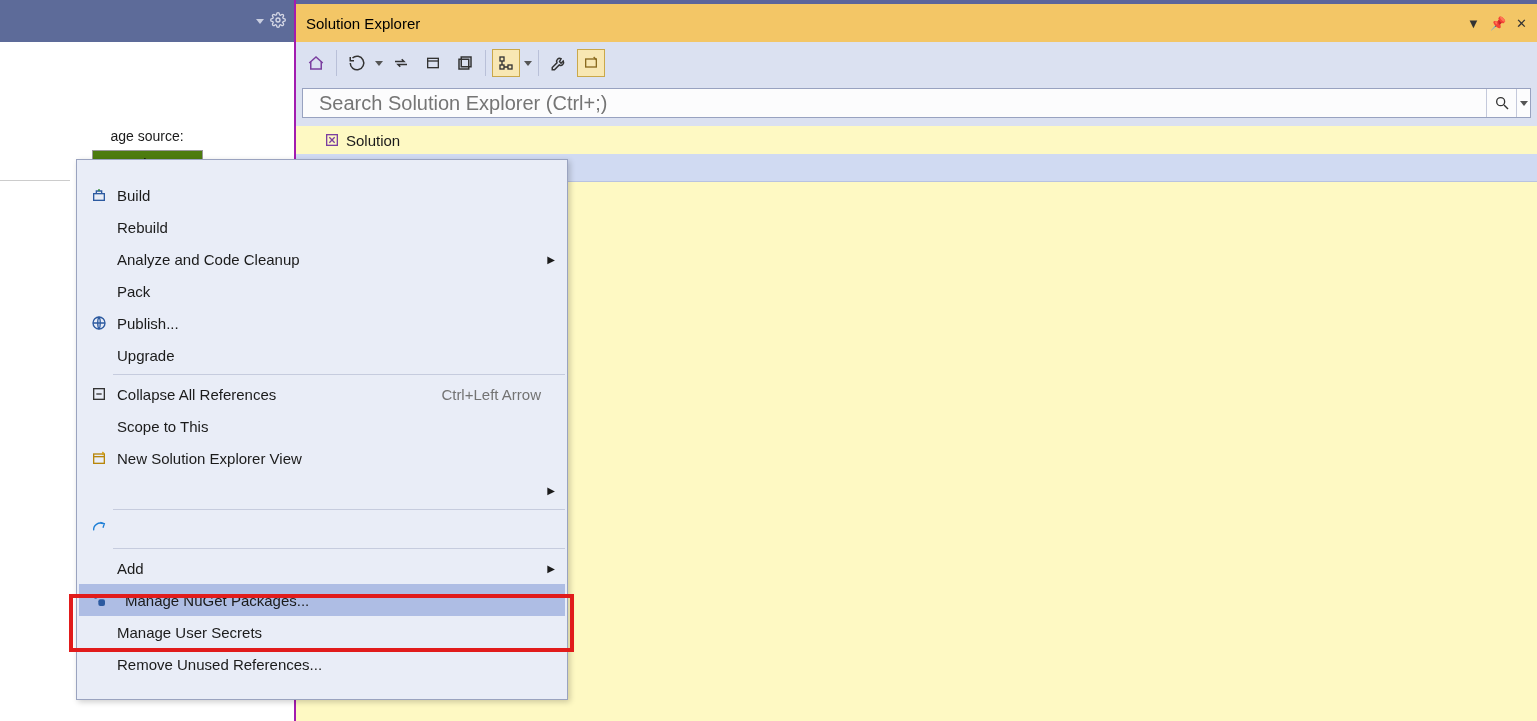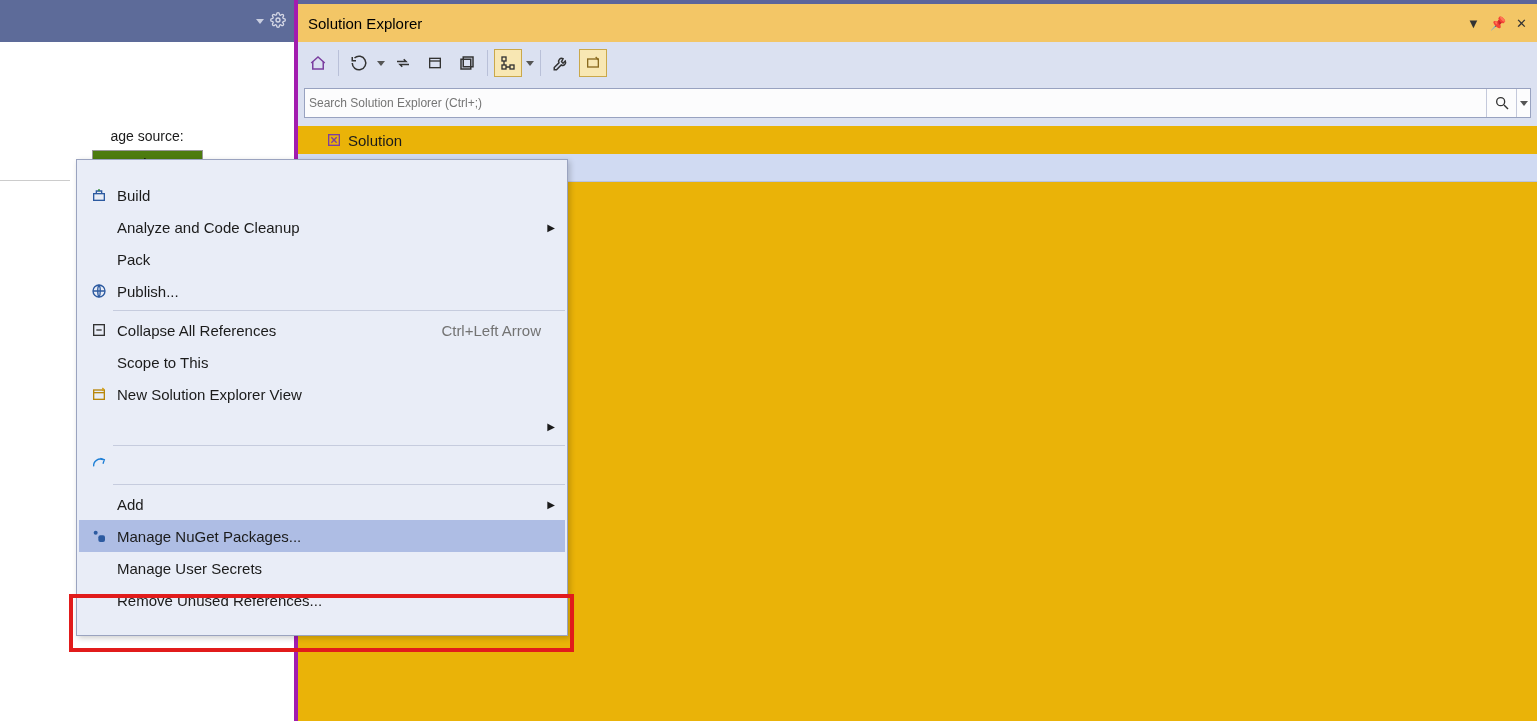--- a/index.html
+++ b/index.html
@@ -72,21 +72,21 @@
   
   .sol-pane {
     position: absolute;
     left: 294px;
     top: 0;
     right: 0;
     height: 100%;
     background: #eef2fb;
     display: flex;
     flex-direction: column;
-    border-left: 4px solid #a21caf;
+    border-left: 2px solid #a21caf;
   }
 
   .sol-header {
     background: #f3c666;
     height: 42px;
     display: flex;
     align-items: center;
     padding: 0 10px;
     border-top: 4px solid #5b659b;
   }
@@ -117,33 +117,33 @@
     padding: 4px 6px 8px 6px;
   }
   .sol-search {
     display:flex;
     border:1px solid #98a2c0;
     background:#fcfcfd;
     height:30px;
   }
   .sol-search input {
     flex:1; border:none; background:transparent;
-    font-family:inherit; font-size:12px; color:#777;
-    padding:0 4px; outline:none;
+    font-family:inherit; font-size:20px; color:#777;
+    padding:0 16px; outline:none;
   }
   .sol-search .mag {
     width:30px; display:flex; align-items:center; justify-content:center;
     border-left:1px solid #c4c9db;
   }
   .sol-search .drop {
     width:14px; display:flex; align-items:center; justify-content:center;
     border-left:1px solid #c4c9db;
   }
   .sol-tree {
-    flex:1; background:#eab308; position:relative;
+    flex:1; background:#fef9c3; position:relative;
   }
   .sol-tree .node {
     display:flex; align-items:center;
     gap:6px; padding-left:28px;
     height:28px;
     font-size:15px;
   }
   .sol-tree .node.sel-bar {
     background:#d0daf2;
     height:28px;
@@ -176,20 +176,21 @@
   .ctx .row .shortcut { color:#737373; padding-right:18px; font-size:15px;}
   .ctx .row .arrow {
     position:absolute; right:10px; font-size:10px;
   }
   .ctx .sep {
     height:1px; margin:3px 0 3px 34px;
     background:#c6ccde;
   }
   .ctx .row.highlight {
     background:#aebde4;
+    gap:8px;
   }
   
   .red-box {
     position:absolute;
     left:69px; top:594px;
     width:505px; height:58px;
     border:4px solid #e11b1b;
     pointer-events:none;
   }
 
@@ -331,35 +332,43 @@
         <svg width="16" height="16" viewBox="0 0 24 24" fill="none" stroke="#2c5aa0" stroke-width="2">
           <rect x="4" y="10" width="16" height="10"></rect>
           <path d="M8 10V6h8v4"></path>
           <path d="M12 3v3" stroke="#2c8a2c"></path>
         </svg>
       </span>
       <span class="lbl">Build</span>
     </div>
     <div class="row">
       <span class="ico"></span>
+      <span class="lbl">Rebuild</span>
+    </div>
+    <div class="row">
+      <span class="ico"></span>
       <span class="lbl">Analyze and Code Cleanup</span>
       <span class="arrow">▶</span>
     </div>
     <div class="row">
       <span class="ico"></span>
       <span class="lbl">Pack</span>
     </div>
     <div class="row">
       <span class="ico">
         <svg width="16" height="16" viewBox="0 0 24 24" fill="none" stroke="#2c5aa0" stroke-width="2">
           <circle cx="12" cy="12" r="9"></circle>
           <path d="M3 12h18M12 3c2.5 3 2.5 15 0 18M12 3c-2.5 3-2.5 15 0 18"></path>
         </svg>
       </span>
       <span class="lbl">Publish...</span>
+    </div>
+    <div class="row">
+      <span class="ico"></span>
+      <span class="lbl">Upgrade</span>
     </div>
     <div class="sep"></div>
     <div class="row">
       <span class="ico">
         <svg width="16" height="16" viewBox="0 0 24 24" fill="none" stroke="#333" stroke-width="2">
           <rect x="4" y="4" width="16" height="16"></rect>
           <line x1="8" y1="12" x2="16" y2="12"></line>
         </svg>
       </span>
       <span class="lbl">Collapse All References</span>

